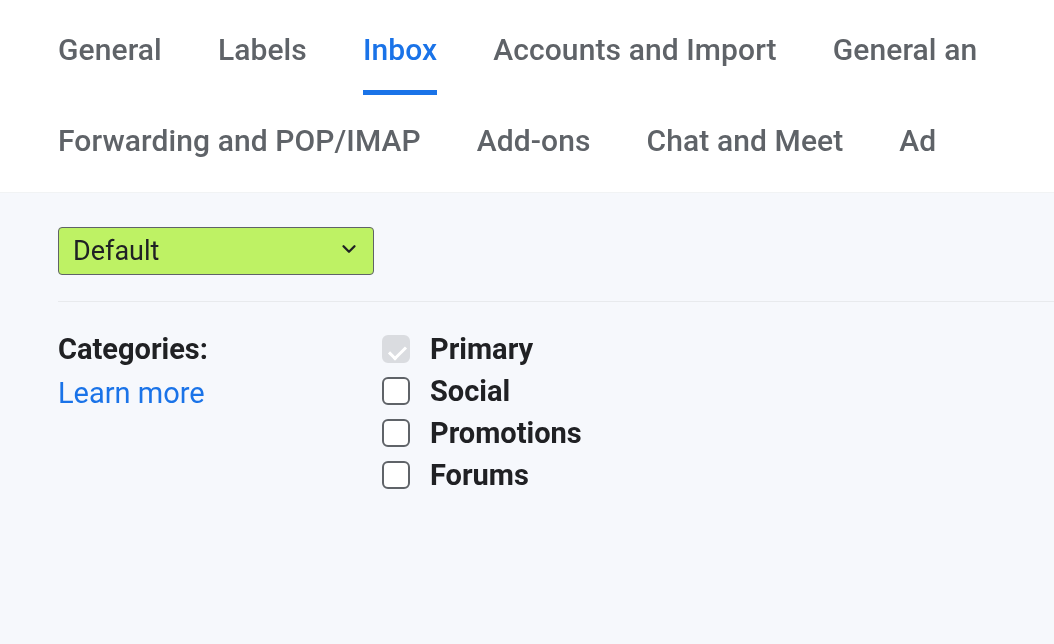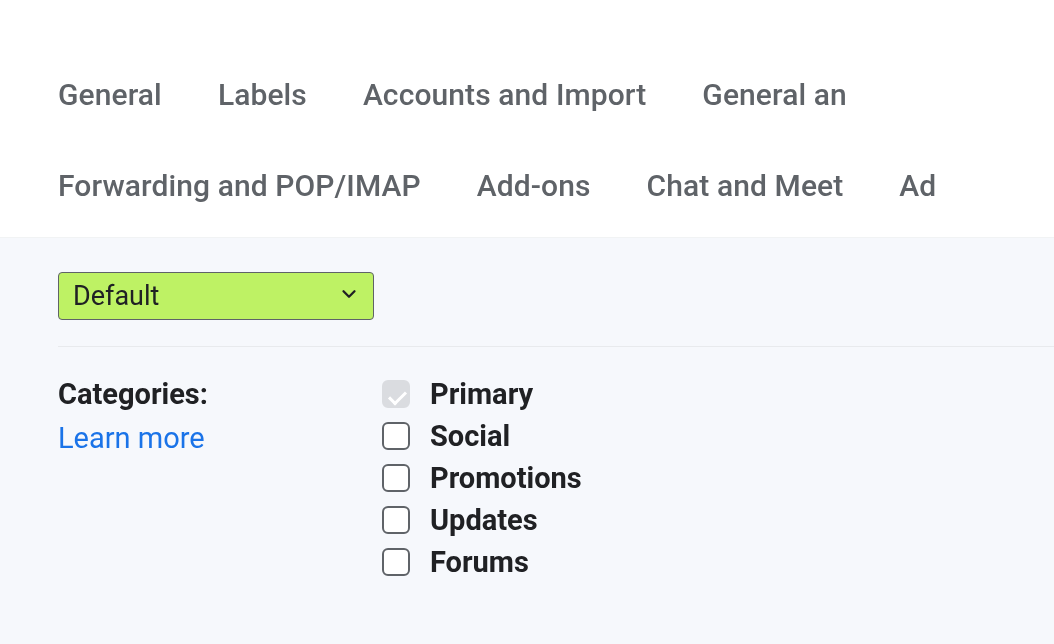--- a/index.html
+++ b/index.html
@@ -18,21 +18,20 @@
       background: #ffffff;
       padding-left: 58px;
       padding-top: 26px;
       padding-bottom: 0;
     }
     .tabs-row {
       display: flex;
       flex-wrap: wrap;
       gap: 0;
       align-items: flex-start;
-      margin-top: 45px;
     }
     .tab {
       font-size: 30px;
       font-weight: 500;
       color: #5f6368;
       padding: 6px 0;
       margin-right: 56px;
       cursor: pointer;
       white-space: nowrap;
       position: relative;
@@ -171,20 +170,21 @@
       color: #202124;
     }
   </style>
 </head>
 <body>
 
 <div class="tabs-container">
   <div class="tabs-row">
     <div class="tab">General</div>
     <div class="tab">Labels</div>
+    <div class="tab active">Inbox</div>
     <div class="tab">Accounts and Import</div>
     <div class="tab">General an</div>
   </div>
   <div class="tabs-row tabs-row2">
     <div class="tab">Forwarding and POP/IMAP</div>
     <div class="tab">Add-ons</div>
     <div class="tab">Chat and Meet</div>
     <div class="tab">Ad</div>
   </div>
 </div>
@@ -224,24 +224,20 @@
         <div class="checkbox-item">
           <div class="checkbox"></div>
           <span class="checkbox-label">Social</span>
         </div>
 
         <div class="checkbox-item">
           <div class="checkbox"></div>
           <span class="checkbox-label">Promotions</span>
         </div>
 
-        <div class="checkbox-item">
-          <div class="checkbox"></div>
-          <span class="checkbox-label">Updates</span>
-        </div>
 
         <div class="checkbox-item">
           <div class="checkbox"></div>
           <span class="checkbox-label">Forums</span>
         </div>
 
       </div>
     </div>
   </div>
 

